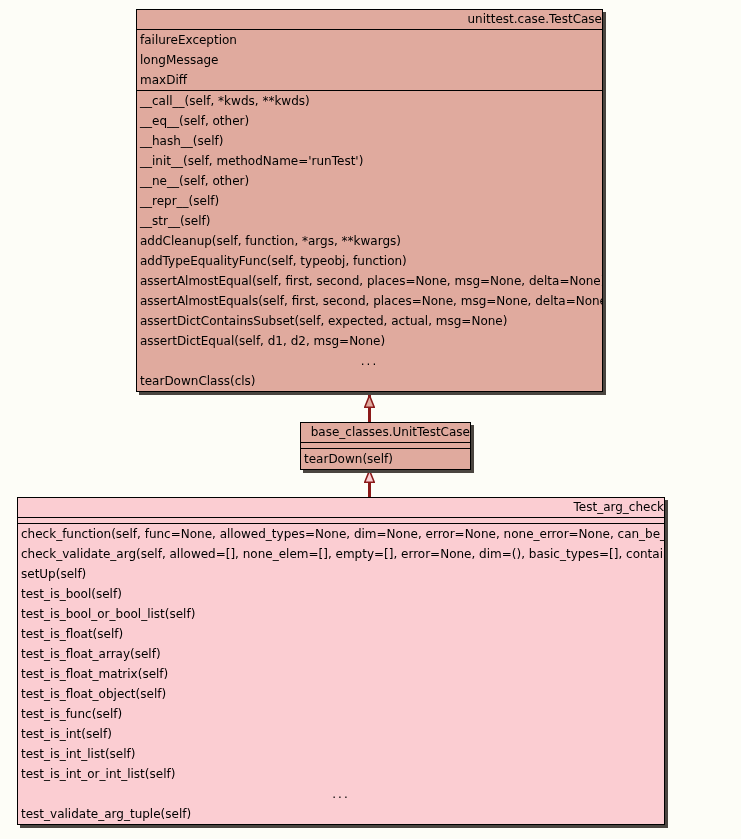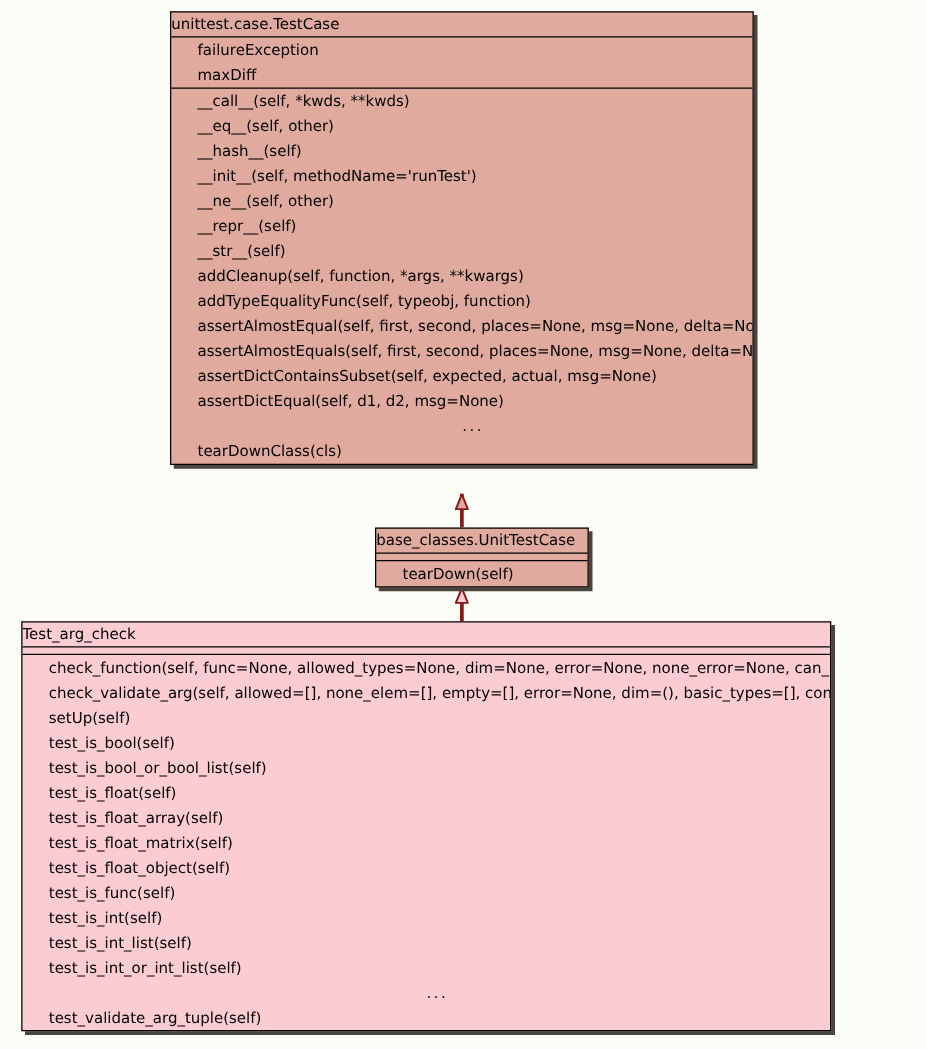--- a/index.html
+++ b/index.html
@@ -26,33 +26,32 @@
     position: absolute;
     box-sizing: border-box;
     border: 1px solid #000;
     box-shadow: 3px 3px 0 0 #4a4540;
     background: #e0aa9e;
     z-index: 2;
   }
   .umlbox.pink { background: #fbcdd2; }
 
   .uml-title {
-    text-align: left;
+    text-align: right;
     font-size: 12px;
     color: #000;
     line-height: 19px;
     height: 19px;
     border-bottom: 1px solid #000;
     white-space: nowrap;
     overflow: hidden;
   }
 
   .uml-compartment {
     border-bottom: 1px solid #000;
-    padding-left: 18px;
   }
   .uml-compartment.last { border-bottom: none; }
   .uml-compartment.empty { height: 5px; }
 
   .uml-row {
     font-size: 12px;
     color: #000;
     line-height: 20px;
     height: 20px;
     padding: 0 3px;
@@ -120,20 +119,21 @@
     <div class="arrow-line" style="height:27px; top:0;"></div>
     <svg class="arrow-head" viewBox="0 0 11 13">
       <polygon points="5.5,0.5 10.3,12.3 0.7,12.3" fill="#fbcdd2" stroke="#8b1a1a" stroke-width="1.6"></polygon>
     </svg>
   </div>
 
   <div class="umlbox" id="box-testcase">
     <div class="uml-title">unittest.case.TestCase</div>
     <div class="uml-compartment">
       <div class="uml-row">failureException</div>
+      <div class="uml-row">longMessage</div>
       <div class="uml-row">maxDiff</div>
     </div>
     <div class="uml-compartment last">
       <div class="uml-row">__call__(self, *kwds, **kwds)</div>
       <div class="uml-row">__eq__(self, other)</div>
       <div class="uml-row">__hash__(self)</div>
       <div class="uml-row">__init__(self, methodName='runTest')</div>
       <div class="uml-row">__ne__(self, other)</div>
       <div class="uml-row">__repr__(self)</div>
       <div class="uml-row">__str__(self)</div>

